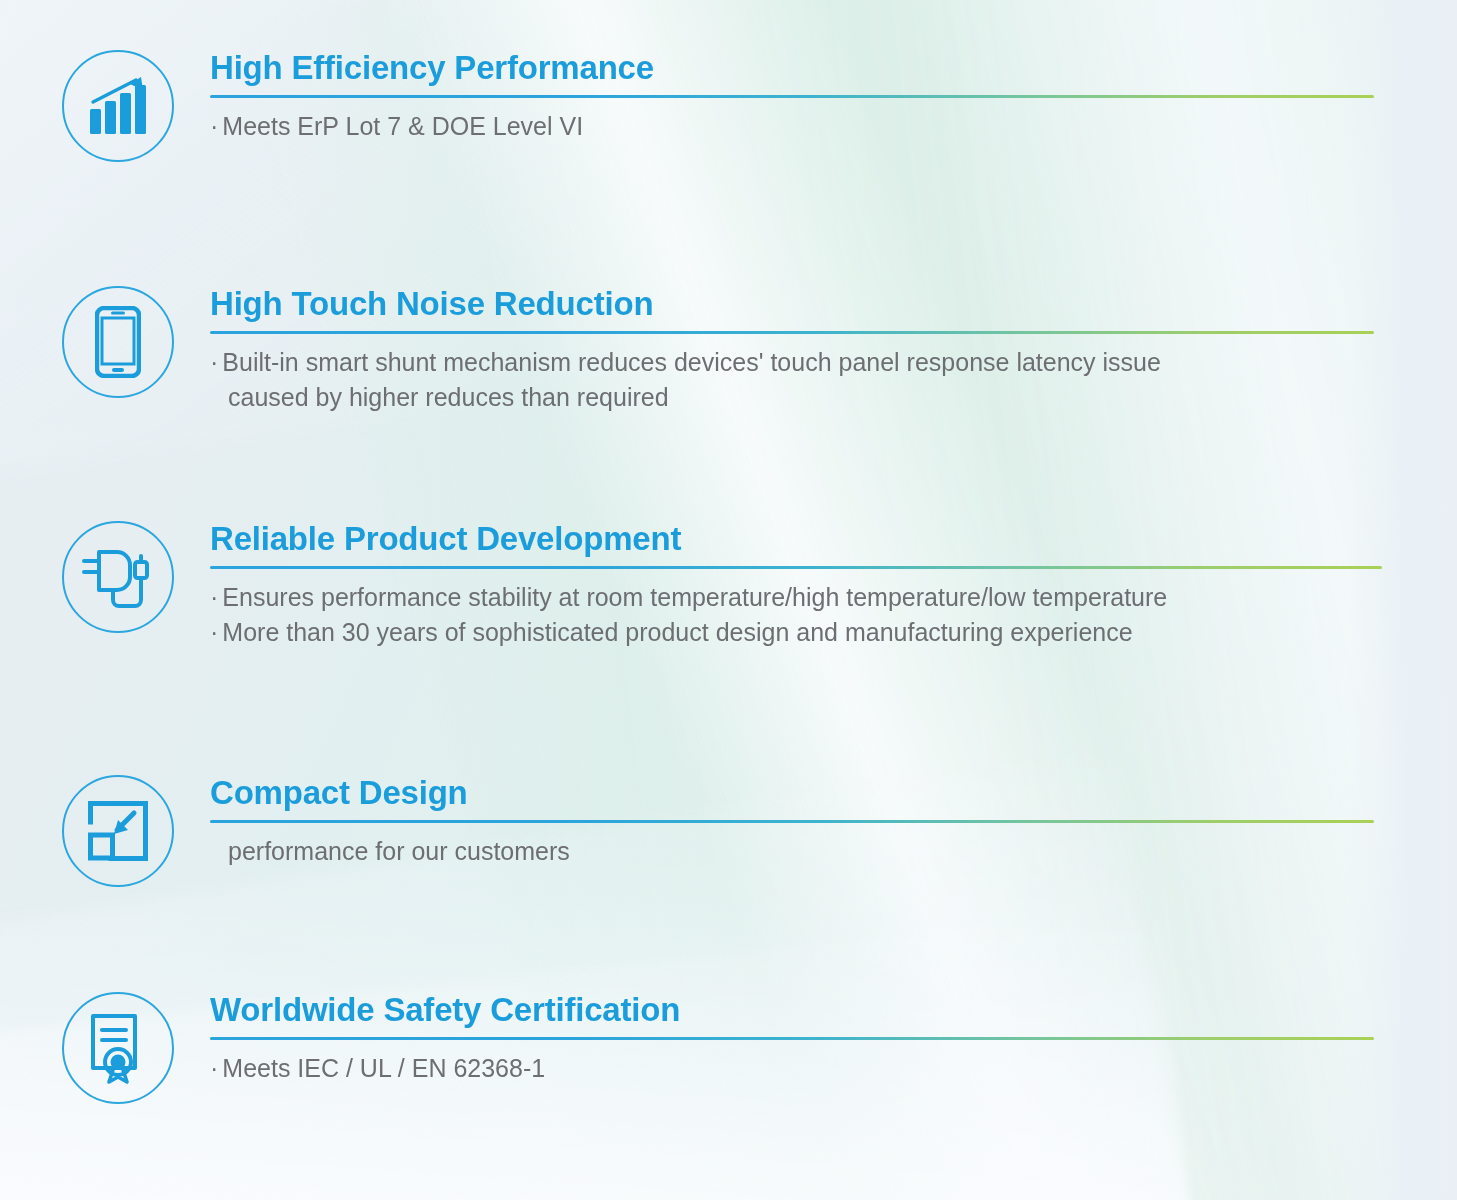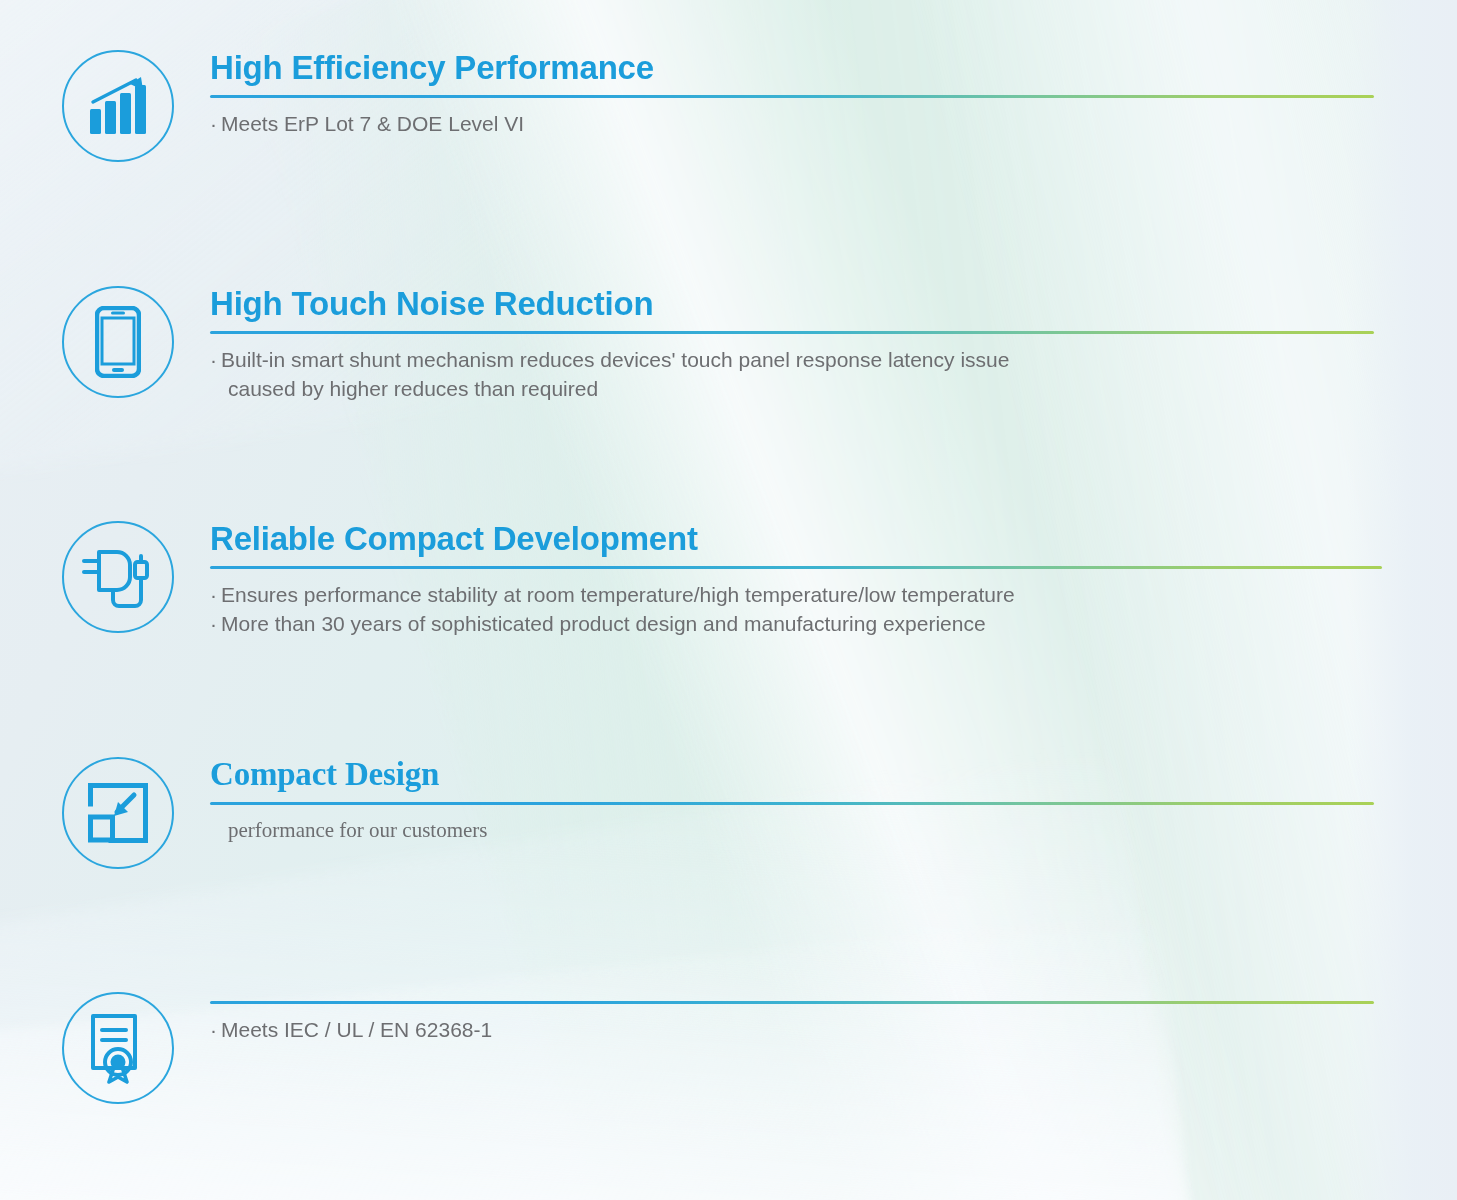--- a/index.html
+++ b/index.html
@@ -172,40 +172,40 @@
       #2ba3dd 0%,
       #2ba3dd 30%,
       #3db3cf 52%,
       #74c59f 70%,
       #9ece6a 86%,
       #a9d157 100%);
     border-radius: 2px;
   }
 
   .desc-line {
-    font-size: 21px;
+    font-size: 25px;
     color: #6d6e71;
     line-height: 1.42;
     white-space: nowrap;
   }
 
   .desc-line .bullet {
     color: #6d6e71;
     margin-right: 4px;
   }
 
   .desc-cont {
     padding-left: 18px;
   }
 
   
   #feature-0 { left: 56px; top: 50px;   width: 1320px; }
   #feature-1 { left: 56px; top: 286px;  width: 1320px; }
   #feature-2 { left: 56px; top: 521px;  width: 1330px; }
-  #feature-3 { left: 56px; top: 757px;  width: 1320px; font-family: Liberation Serif, serif; }
+  #feature-3 { left: 56px; top: 775px;  width: 1320px; }
   #feature-4 { left: 56px; top: 992px;  width: 1320px; }
 
   #feature-0 .divider { width: 1164px; }
   #feature-1 .divider { width: 1164px; }
   #feature-2 .divider { width: 1172px; }
   #feature-3 .divider { width: 1164px; }
   #feature-4 .divider { width: 1164px; }
 
   svg { display: block; }
 </style>
@@ -282,21 +282,21 @@
               <path d="M5 30 h13"></path>
               <path d="M34 48 v10 a6 6 0 0 0 6 6 h16 a6 6 0 0 0 6 -6 v-22"></path>
               <rect x="56" y="20" width="12" height="16" rx="2.5"></rect>
               <path d="M62 14 v5"></path>
             </g>
           </svg>
         </span>
       </div>
     </div>
     <div class="feature-body">
-      <div class="feature-title">Reliable Compact Development</div>
+      <div class="feature-title">Reliable Product Development</div>
       <div class="divider"></div>
       <div class="desc-line"><span class="bullet">·</span><span>Ensures performance stability at room temperature/high temperature/low temperature</span></div>
       <div class="desc-line"><span class="bullet">·</span><span>More than 30 years of sophisticated product  design and manufacturing experience</span></div>
     </div>
   </div>
 
   <div class="feature" id="feature-3">
     <div class="icon-wrap">
       <div class="icon-circle">
         <span>
@@ -333,18 +333,19 @@
             <g fill="none" stroke="#1b9ddb" stroke-width="3.6" stroke-linejoin="round">
               <path d="M27 55 L22 70 L31 65 L40 70 L35 55"></path>
             </g>
             <circle cx="31" cy="50" r="13" fill="none" stroke="#1b9ddb" stroke-width="4"></circle>
             <circle cx="31" cy="50" r="7.5" fill="#1b9ddb"></circle>
           </svg>
         </span>
       </div>
     </div>
     <div class="feature-body">
+      <div class="feature-title">Worldwide Safety Certification</div>
       <div class="divider"></div>
       <div class="desc-line"><span class="bullet">·</span><span>Meets IEC / UL / EN 62368-1</span></div>
     </div>
   </div>
 
 </div>
 
 </body></html>

